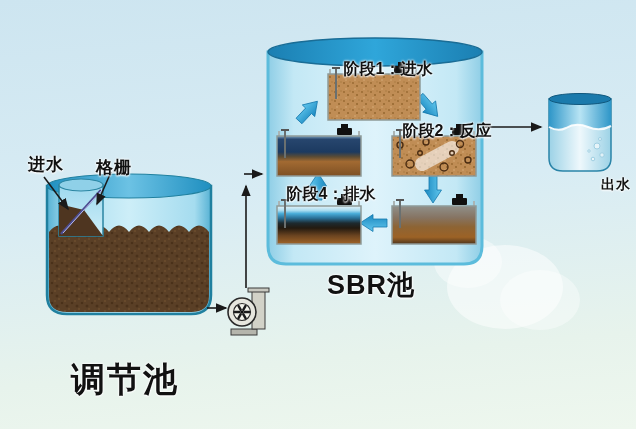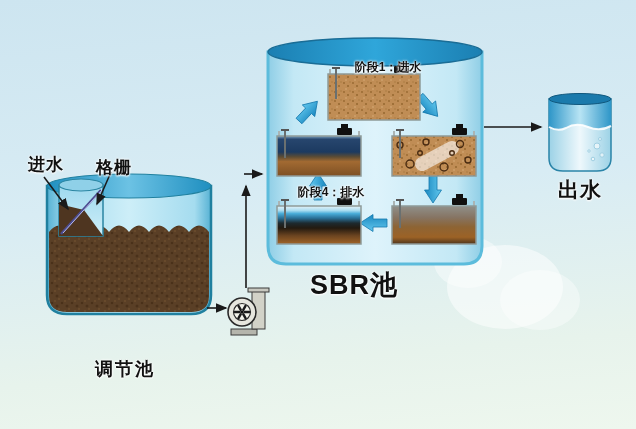--- a/index.html
+++ b/index.html
@@ -12,24 +12,24 @@
   }
   svg.layer{position:absolute;left:0;top:0;}
   .lbl{
     position:absolute;
     transform:translateX(-50%);
     color:#111;
     font-weight:bold;
     white-space:nowrap;
     text-shadow:0 0 2px #fff,0 0 3px #fff,0 1px 2px rgba(255,255,255,.9);
   }
-  .lbl-stage{font-size:12px;padding-left:26px;}
-  .lbl-big{font-size:18px;letter-spacing:2px;}
+  .lbl-stage{font-size:16px;padding-left:26px;}
+  .lbl-big{font-size:34px;letter-spacing:2px;}
   .lbl-sbr{font-size:27px;letter-spacing:1px;}
-  .lbl-mid{font-size:21px;letter-spacing:1px;}
+  .lbl-mid{font-size:14px;letter-spacing:1px;margin-left:36px;}
   .lbl-small{font-size:17px;letter-spacing:1px;}
 </style>
 </head>
 <body>
 
 <div id="canvas">
 
   <svg class="layer" width="636" height="429" viewBox="0 0 636 429">
     <defs>
       <linearGradient id="lgSbrBody" x1="0" y1="0" x2="1" y2="0">
@@ -264,18 +264,19 @@
       <path d="M244,174 H262" marker-end="url(#mArr)"></path>
       <path d="M484,127 H541" marker-end="url(#mArr)"></path>
     </g>
   </svg>
 
   <div class="lbl lbl-small" style="left:46px;top:153px">进水</div>
   <div class="lbl lbl-small" style="left:114px;top:156px">格栅</div>
   <div class="lbl lbl-big" style="left:125px;top:357px">调节池</div>
 
   <div class="lbl lbl-stage" style="left:375px;top:59px">阶段1：进水</div>
+  <div class="lbl lbl-stage" style="left:434px;top:121px">阶段2：反应</div>
   <div class="lbl lbl-stage" style="left:318px;top:184px">阶段4：排水</div>
 
-  <div class="lbl lbl-sbr" style="left:354px;top:267px">SBR池</div>
+  <div class="lbl lbl-sbr" style="left:371px;top:267px">SBR池</div>
 
   <div class="lbl lbl-mid" style="left:580px;top:176px">出水</div>
 </div>
 
 </body></html>

